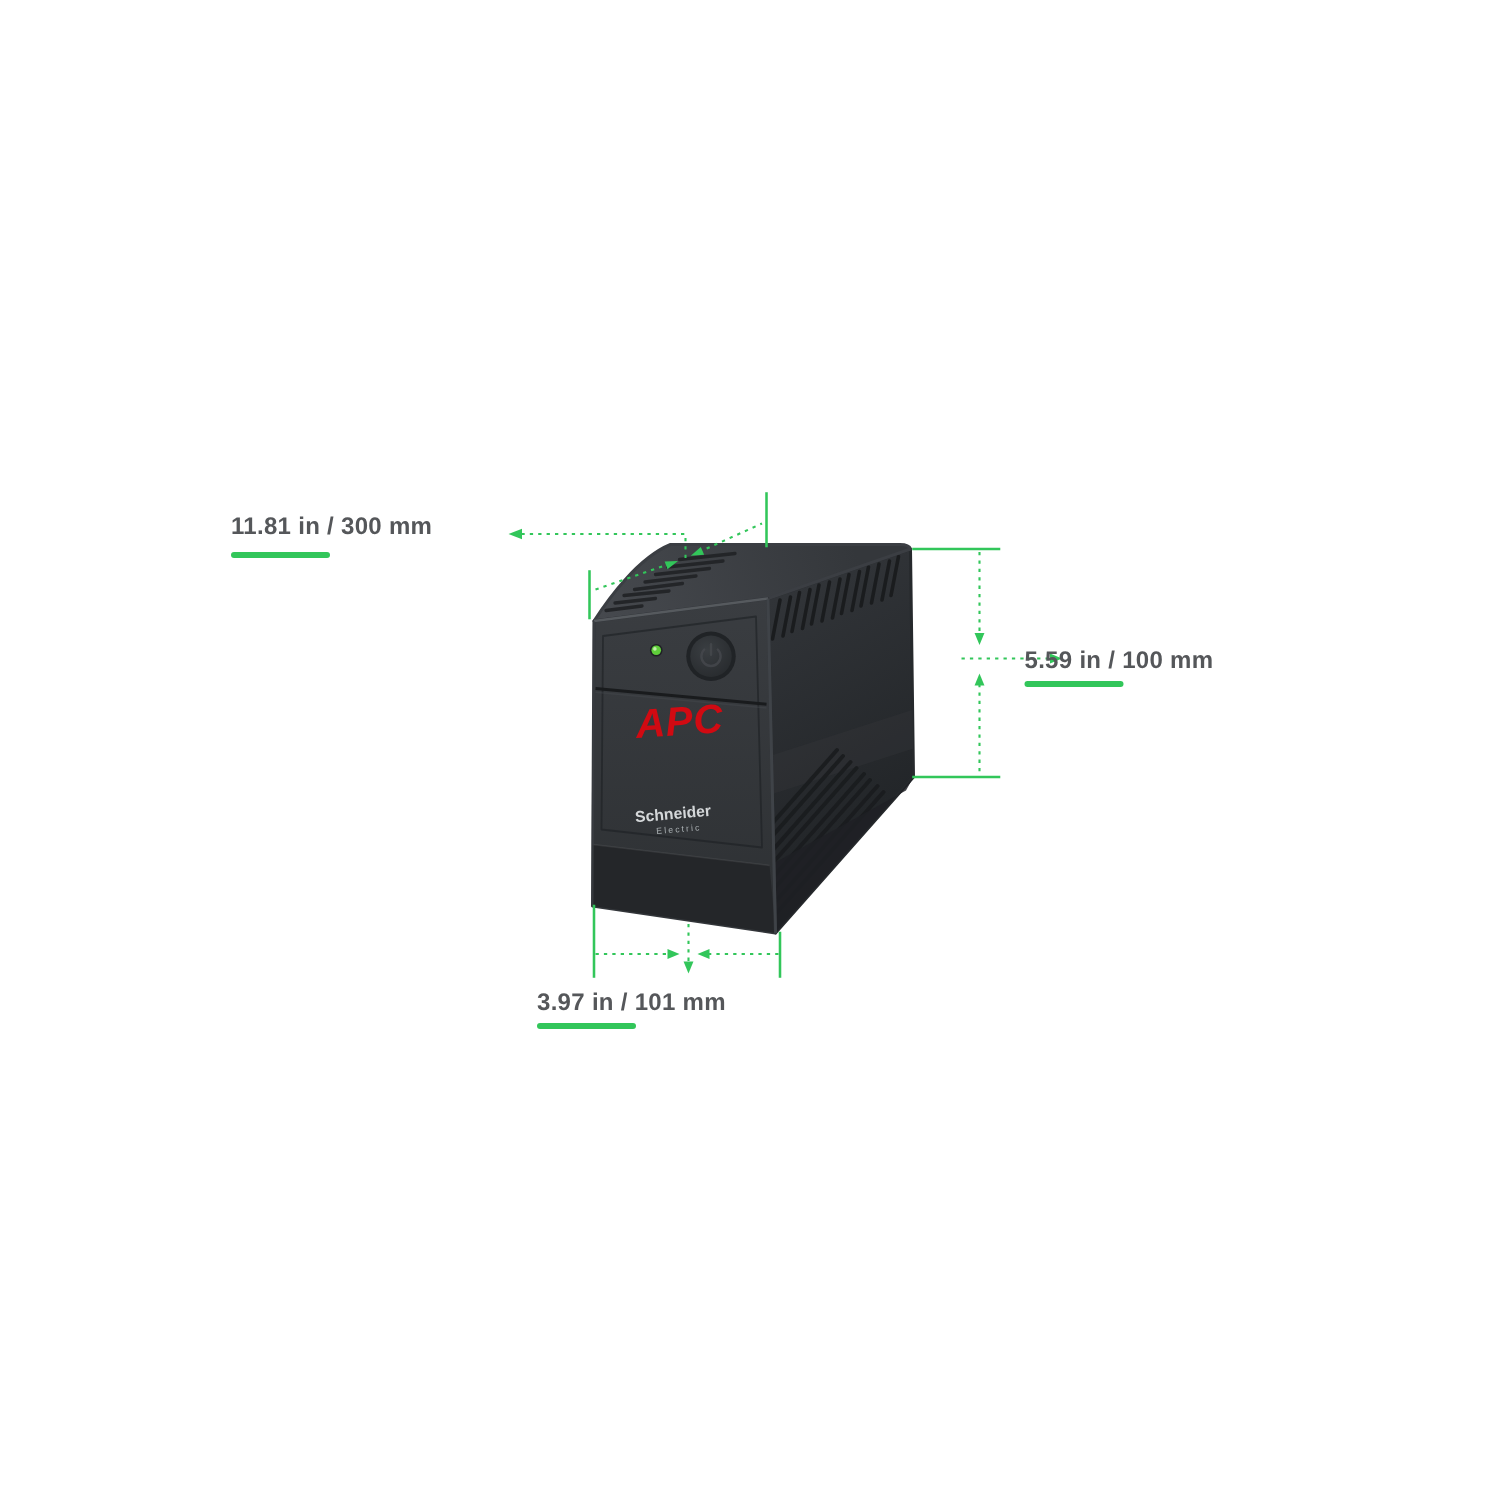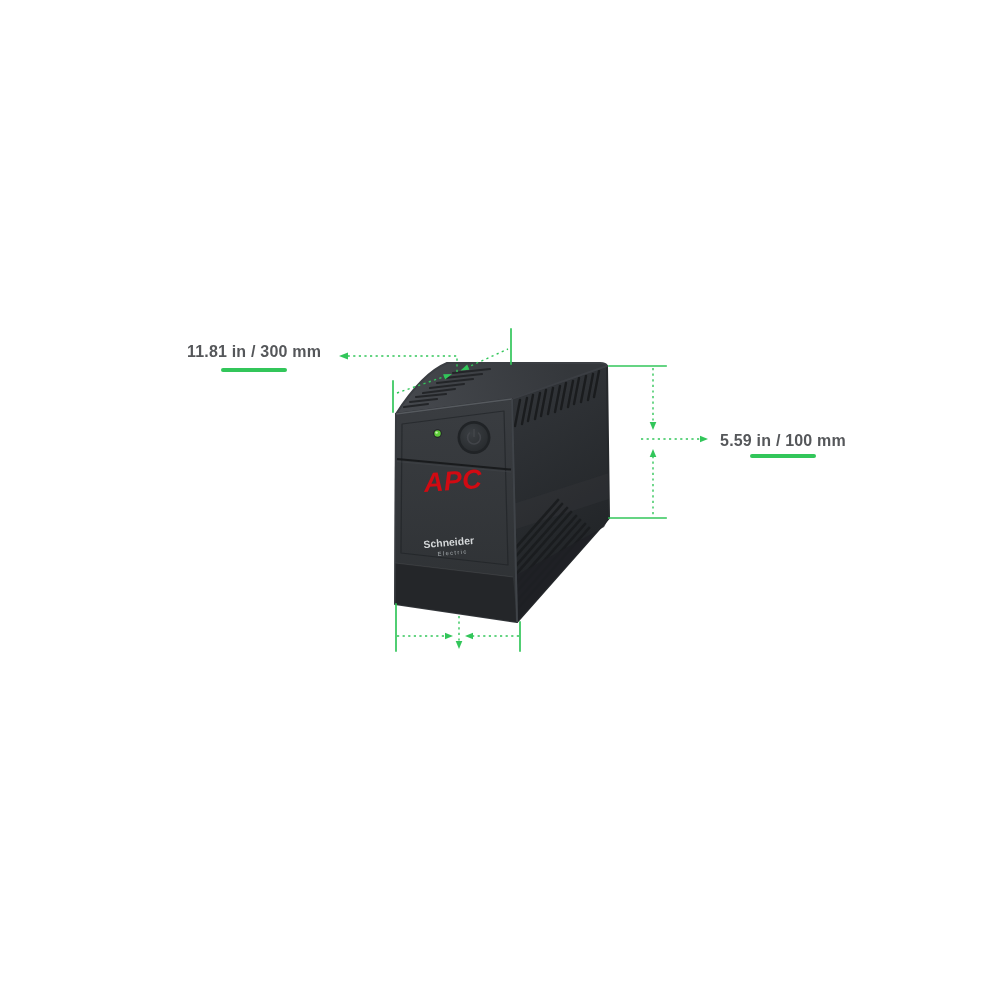--- a/index.html
+++ b/index.html
@@ -2,21 +2,21 @@
 <html><head>
 <meta charset="utf-8">
 <style>
   html,body{margin:0;padding:0;background:#ffffff;}
   .canvas{
     position:relative;width:1000px;height:1000px;background:#ffffff;overflow:hidden;
     font-family:"Liberation Sans", sans-serif;
   }
   .canvas svg{position:absolute;left:0;top:0;}
   .dim-label{
-    position:absolute;width:200px;display:flex;flex-direction:column;align-items:center;
+    position:absolute;width:200px;display:flex;flex-direction:column;align-items:flex-start;
     color:#55575a;font-size:16px;font-weight:700;line-height:18px;white-space:nowrap;
     letter-spacing:0.2px;
   }
   .dim-label .underline{width:66px;height:4px;border-radius:2px;background:#32c65a;}
   #lbl-depth{left:154px;top:343px;}
   #lbl-depth .underline{margin-top:7px;}
   #lbl-height{left:683px;top:432px;}
   #lbl-height .underline{margin-top:4px;}
   #lbl-width{left:358px;top:660px;}
   #lbl-width .underline{margin-top:4px;}
@@ -186,14 +186,18 @@
 <div class="dim-label" id="lbl-depth">
   <span>11.81 in / 300 mm</span>
   <div class="underline"></div>
 </div>
 
 <div class="dim-label" id="lbl-height">
   <span>5.59 in / 100 mm</span>
   <div class="underline"></div>
 </div>
 
+<div class="dim-label" id="lbl-width">
+  <span>3.97 in / 101 mm</span>
+  <div class="underline"></div>
+</div>
 
 </div>
 
 </body></html>

